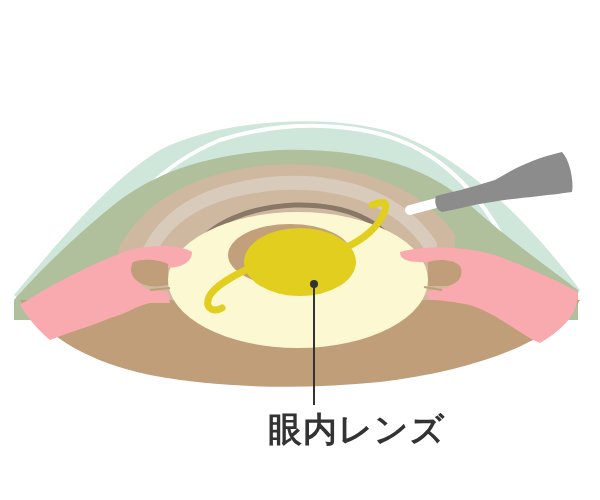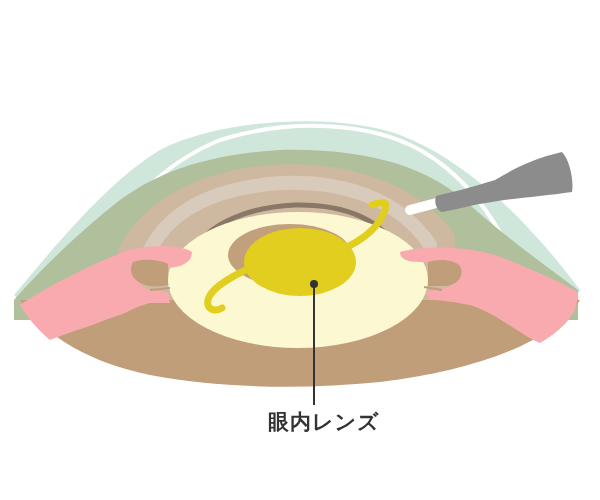--- a/index.html
+++ b/index.html
@@ -3,21 +3,21 @@
   <meta charset="utf-8">
   <style>
     html, body { margin: 0; padding: 0; background: #ffffff; }
     body { width: 600px; height: 500px; position: relative; overflow: hidden; }
     .canvas { position: absolute; left: 0; top: 0; width: 600px; height: 500px; }
     .label {
       position: absolute;
       left: 268px;
       top: 412px;
       font-family: "DejaVu Sans", sans-serif;
-      font-size: 21px;
+      font-size: 34px;
       font-weight: bold;
       color: #333333;
       letter-spacing: 1px;
       line-height: 1;
       white-space: nowrap;
     }
   </style>
 </head>
 <body>
 

